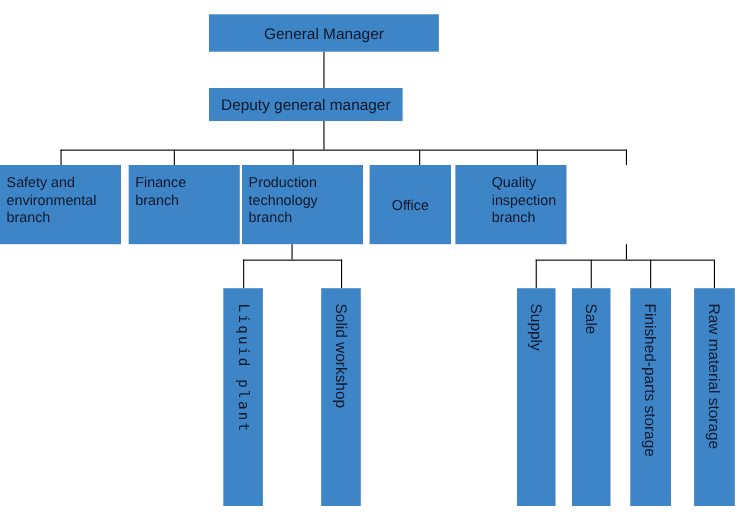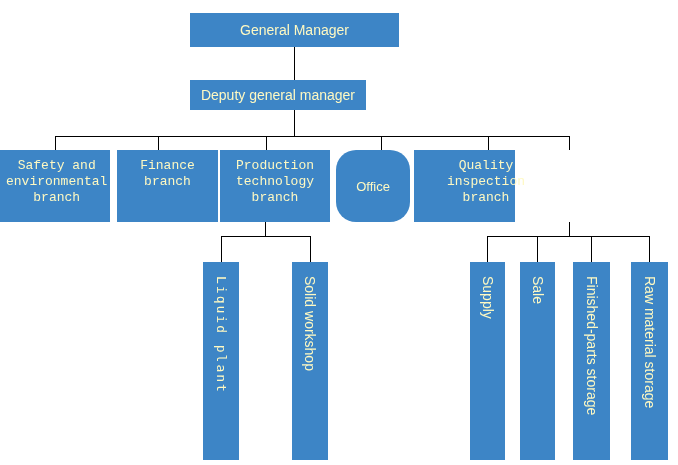--- a/index.html
+++ b/index.html
@@ -19,41 +19,40 @@
     overflow: hidden;
   }
   .node {
     position: absolute;
     background: #3d85c6;
     color: #ffffff;
     box-sizing: border-box;
   }
   .node-label {
     display: block;
-    color: #fef9c3;
+    color: #0f172a;
   }
   
   .node.h-center {
     display: flex;
     align-items: center;
     justify-content: center;
     text-align: center;
     font-size: 14px;
   }
   .node.h-left {
     display: flex;
     align-items: flex-start;
     justify-content: flex-start;
     font-size: 13px;
     padding: 8px 6px 0 6px;
     line-height: 1.22;
   }
   .node.h-left .node-label {
-    text-align: center;
-    font-family: Liberation Mono, monospace;
+    text-align: left;
   }
   
   .node.v-text {
     display: flex;
     align-items: flex-start;
     justify-content: center;
     padding-top: 14px;
   }
   .node.v-text .node-label {
     writing-mode: vertical-rl;
@@ -105,21 +104,21 @@
   </div>
 
   <div class="node h-left" style="left:117px; top:150px; width:101px; height:72px;">
     <span class="node-label">Finance branch</span>
   </div>
 
   <div class="node h-left" style="left:220px; top:150px; width:110px; height:72px;">
     <span class="node-label">Production technology branch</span>
   </div>
 
-  <div class="node h-center" style="left:336px; top:150px; width:74px; height:72px; font-size:13px;border-radius:20px;">
+  <div class="node h-center" style="left:336px; top:150px; width:74px; height:72px; font-size:13px;">
     <span class="node-label">Office</span>
   </div>
 
   <div class="node h-left" style="left:414px; top:150px; width:101px; height:72px;padding-left:33px;">
     <span class="node-label">Quality inspection branch</span>
   </div>
 
 
   <div class="line v" style="left:265px; top:222px; height:14px;"></div>
   <div class="line h" style="left:221px; top:236px; width:90px;"></div>

